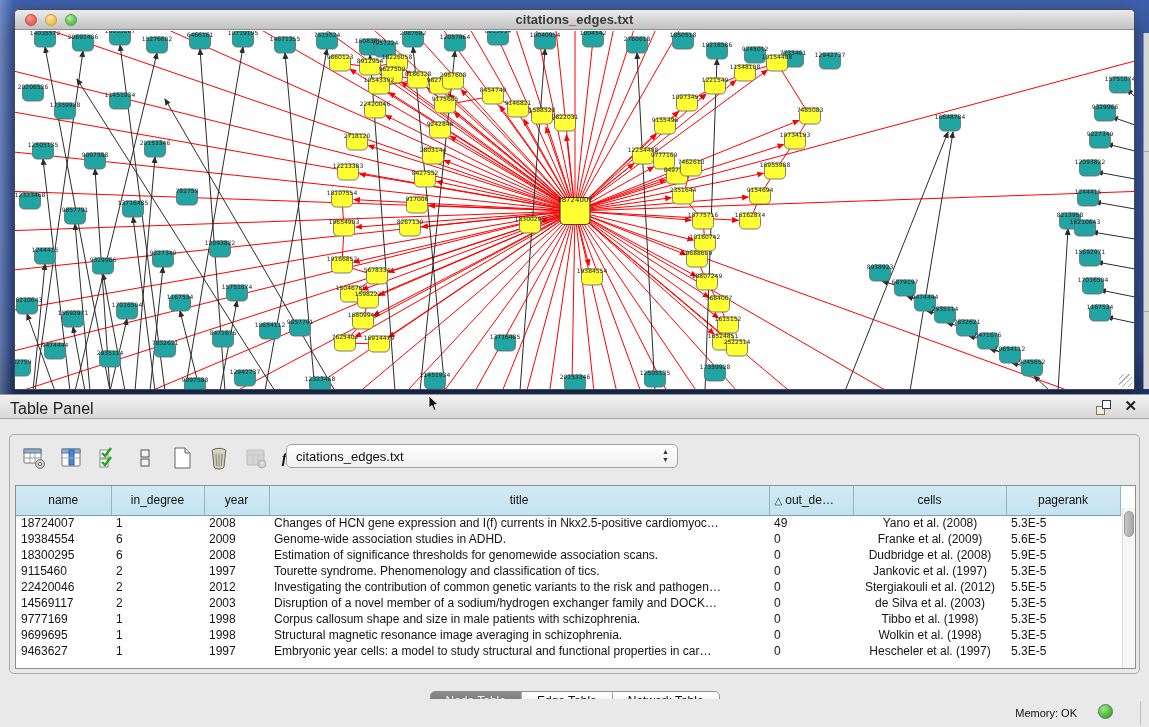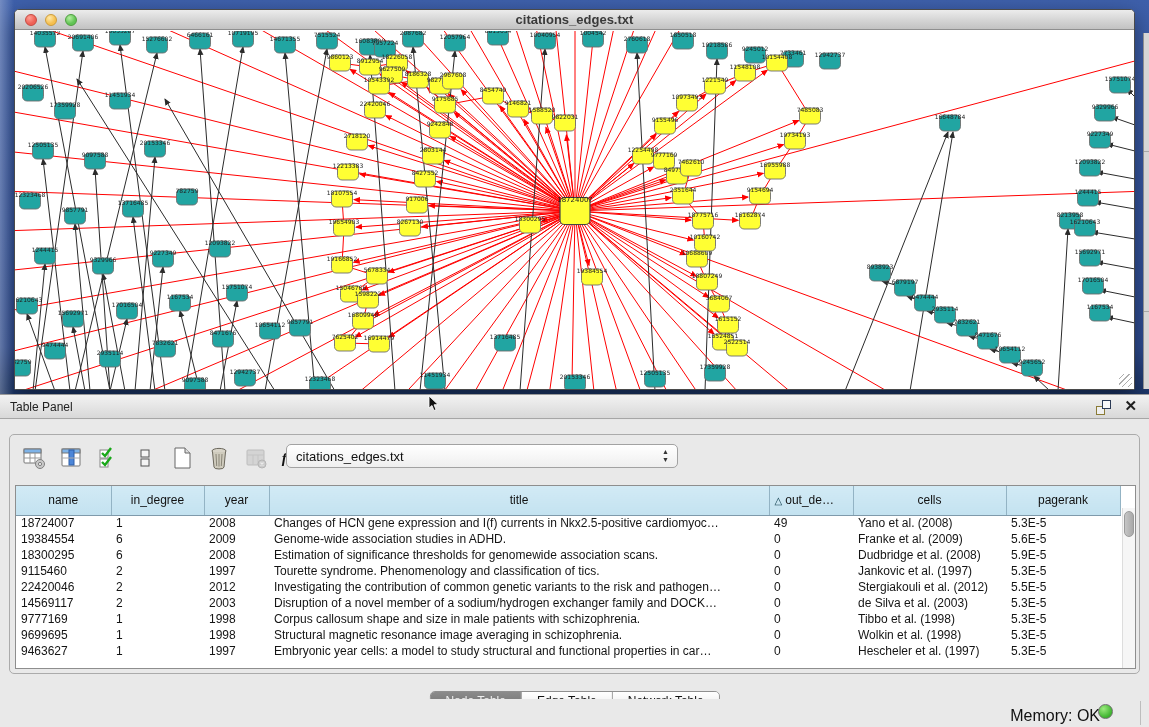--- a/index.html
+++ b/index.html
@@ -32,21 +32,21 @@
   .gcanvas { position:absolute; left:0; top:21px; right:0; bottom:0; background:#FFF; overflow:hidden; }
   .gcanvas svg { display:block; }
   .grip { position:absolute; right:2px; bottom:2px; width:13px; height:13px;
     background:repeating-linear-gradient(135deg, transparent 0 3px, #9A9A9A 3px 4px); opacity:.8; }
   .cursor { position:absolute; left:428px; top:396px; z-index:30; }
 
   
   .panelbar { position:absolute; left:0; top:394px; width:1149px; height:25px;
     background:linear-gradient(180deg,#F2F2F2,#D8D8D8);
     border-top:1px solid #9A9A9A; border-bottom:1px solid #A6A6A6; }
-  .panelbar .ptitle { position:absolute; left:10px; top:5px; font-size:12px; color:#222; }
+  .panelbar .ptitle { position:absolute; left:10px; top:5px; font-size:16px; color:#222; }
   .panelbar .float-ic { position:absolute; right:38px; top:5px; width:15px; height:15px; }
   .float-ic .sq1 { position:absolute; left:0; bottom:0; width:9px; height:9px; border:1px solid #8A7B36; background:#EFEFEF;}
   .float-ic .sq2 { position:absolute; right:0; top:0; width:9px; height:9px; border:1px solid #2B3A55; background:#F8F8F8;}
   .panelbar .close-ic { position:absolute; right:12px; top:2px; font-size:15px; font-weight:bold; color:#1E1E1E; }
 
   .panelbody { position:absolute; left:0; top:420px; width:1149px; height:307px; background:#E9E9E9; }
   .innerpanel { position:absolute; left:9px; top:14px; width:1131px; height:240px;
     border:1px solid #ABABAB; border-radius:5px; background:#E9E9E9; }
 
   
@@ -63,40 +63,40 @@
   .tablewrap { position:absolute; left:5px; top:50px; width:1121px; height:184px;
     border:1px solid #8E8E8E; background:#FFF; overflow:hidden; }
   table.grid { border-collapse:collapse; table-layout:fixed; width:1104px; }
   table.grid th { height:29px; font-size:12px; font-weight:400; color:#111;
     background:linear-gradient(180deg,#D2EAF5,#C3E2F0);
     border-right:1px solid #93B3C4; border-bottom:1px solid #7F9AAB; text-align:center;
     overflow:hidden; white-space:nowrap; }
   table.grid th.left { text-align:left; padding-left:5px; }
   table.grid td { height:16px; font-size:12px; color:#141414; padding:0 4px 0 5px;
     overflow:hidden; white-space:nowrap; text-overflow:clip; }
-  table.grid td.c { text-align:left; }
+  table.grid td.c { text-align:center; }
   .sorttri { font-size:10px; color:#0A3A4A; margin-right:3px; }
   .vscroll { position:absolute; right:0; top:22px; bottom:0; width:13px;
     background:#F6F6F6; border-left:1px solid #DDD; }
   .vscroll .thumb { position:absolute; left:1px; top:3px; width:10px; height:26px; border-radius:6px;
     background:linear-gradient(90deg,#C6C6C6,#A9A9A9); border:1px solid #9B9B9B; }
 
   
   .tabs { position:absolute; left:50%; transform:translateX(-50%); top:256px; height:20px;
     display:flex; border:1px solid #8F8F8F; border-radius:5px; overflow:hidden;
     box-shadow:0 1px 0 rgba(255,255,255,.7); }
   .tab { padding:0 15px; font-size:12px; line-height:19px; color:#111;
     background:linear-gradient(180deg,#FFFFFF,#E9E9E9); border-right:1px solid #9A9A9A; }
   .tab:last-child { border-right:none; }
   .tab.sel { background:linear-gradient(180deg,#8B8B8B,#6F6F6F); color:#EFEFEF; }
 
   
   .statusbar { position:absolute; left:0; top:699px; width:1149px; height:28px; background:#E9E9E9; }
   .statusbar .divider { position:absolute; right:8px; top:2px; bottom:2px; width:1px; background:#BDBDBD; }
-  .mem { position:absolute; right:49px; top:8px; font-size:16px; color:#111; }
+  .mem { position:absolute; right:72px; top:8px; font-size:11px; color:#111; }
   .memdot { position:absolute; right:36px; top:5px; width:15px; height:15px; border-radius:50%;
     background:radial-gradient(circle at 35% 30%, #9BEB7E, #3DB32E 70%); border:1px solid #6E6E6E; }
 </style>
 </head>
 <body>
 
 <div class="desktop">
   <div class="gwin">
     <div class="titlebar">
       <div class="lights">

